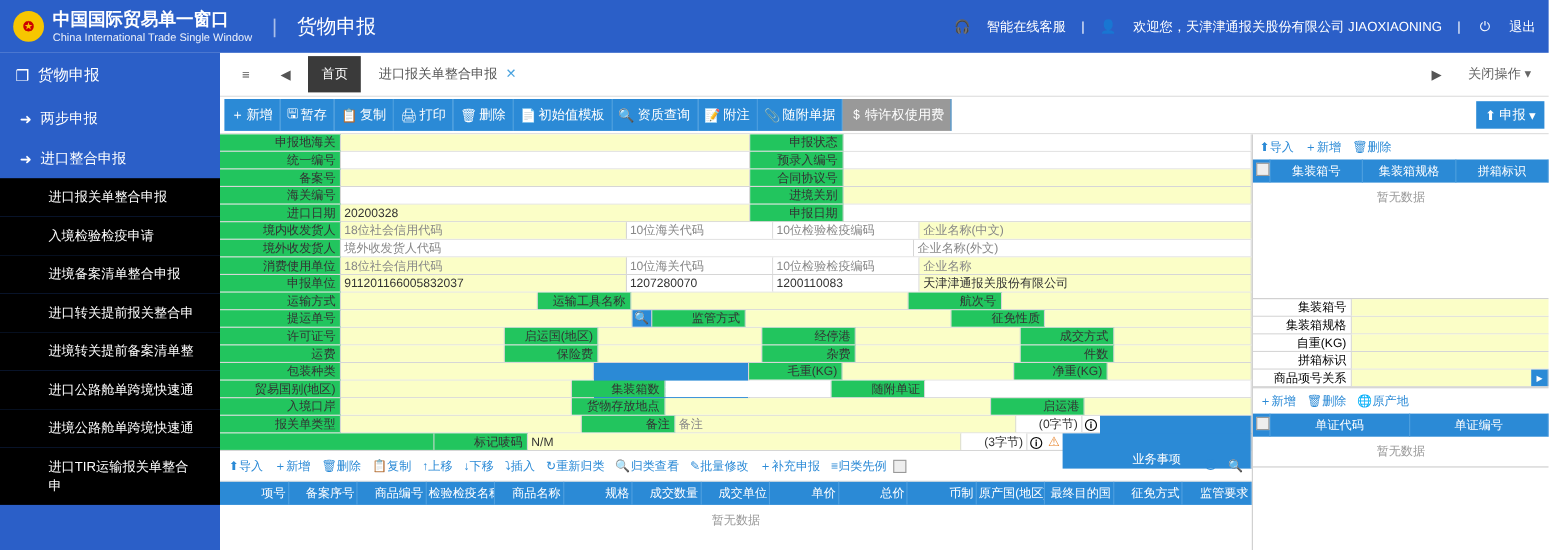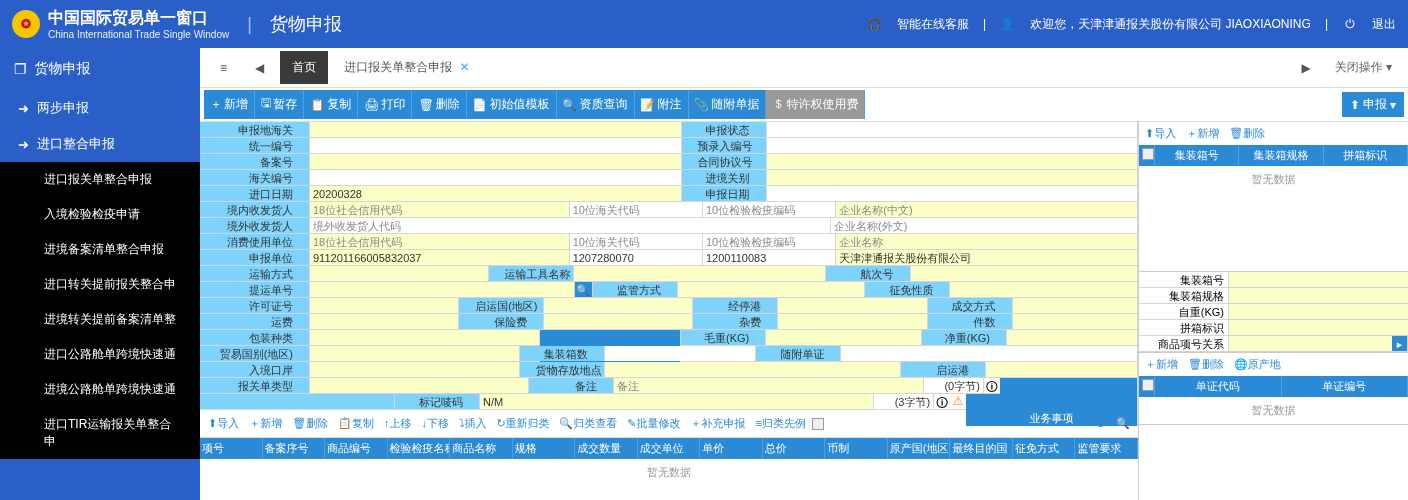--- a/index.html
+++ b/index.html
@@ -25,30 +25,30 @@
 .tab-btn .x{color:#4aa3df;margin-left:4px}
 .tab-spacer{flex:1}
 .tab-close-ops{color:#666;padding:8px}
 .toolbar{display:flex;align-items:center;padding:2px 4px;gap:0;border-bottom:1px solid #ddd}
 .tbtn{background:#2b8ad6;color:#fff;padding:4px 6px;font-size:12px;border-right:1px solid #4fa0df;cursor:pointer;display:flex;align-items:center;gap:2px}
 .tbtn.gray{background:#999}
 .body3{flex:1;display:flex;overflow:hidden}
 .form-area{flex:1;overflow:auto}
 .right-panel{width:270px;border-left:1px solid #ccc;display:flex;flex-direction:column}
 .frm-row{display:flex;border-bottom:1px solid #d6d6d6;height:16px}
-.lbl{width:110px;text-align:right;padding:0 16px;border-right:1px solid #d6d6d6;font-size:11px;color:#333;background:#7dd3fc;line-height:16px;overflow:hidden;white-space:nowrap}
+.lbl{width:110px;text-align:right;padding:0 4px;border-right:1px solid #d6d6d6;font-size:11px;color:#333;background:#22c55e;line-height:16px;overflow:hidden;white-space:nowrap}
 .lbl.narrow{width:85px}
 .val{flex:1;background:#fbfec7;border-right:1px solid #d6d6d6;font-size:11px;color:#888;padding:0 3px;line-height:16px;overflow:hidden;white-space:nowrap}
 .val.wh{background:#fff}
 .val.txt{color:#333}
 .btn-blue{background:#2b8ad6;color:#fff;text-align:center;font-size:11px;cursor:pointer;line-height:16px;padding:16px 8px;border-right:1px solid #d6d6d6}
 .link-bar{display:flex;gap:2px;padding:2px 4px;border-bottom:1px solid #ddd;align-items:center}
 .lnk{color:#2b8ad6;cursor:pointer;font-size:11px;padding:2px 4px}
 .grid-head{display:flex;background:#2b8ad6;color:#fff;font-size:11px}
-.gh{flex:1;text-align:left;padding:3px 2px;border-right:1px solid #4fa0df;white-space:nowrap;overflow:hidden}
+.gh{flex:1;text-align:right;padding:3px 2px;border-right:1px solid #4fa0df;white-space:nowrap;overflow:hidden}
 .empty{text-align:center;color:#999;padding:6px;font-size:11px}
 .rp-section{border-bottom:1px solid #ccc}
 .rp-links{display:flex;padding:2px;gap:2px}
 .rp-head{display:flex;background:#2b8ad6;color:#fff;font-size:11px}
 .rp-head>div{flex:1;text-align:center;padding:3px;border-right:1px solid #4fa0df}
 .rp-row{display:flex;border-bottom:1px solid #d6d6d6;height:16px}
 .rp-lbl{width:90px;text-align:right;padding:0 4px;border-right:1px solid #d6d6d6;font-size:11px;line-height:16px}
 .rp-val{flex:1;background:#fbfec7;line-height:16px;padding:0 3px}
 .badge-apply{background:#2b8ad6;color:#fff;padding:4px 8px;margin-left:auto;cursor:pointer;display:flex;align-items:center;gap:3px}
 .cbx{width:12px;height:12px;border:1px solid #999;background:#eee;display:inline-block}

